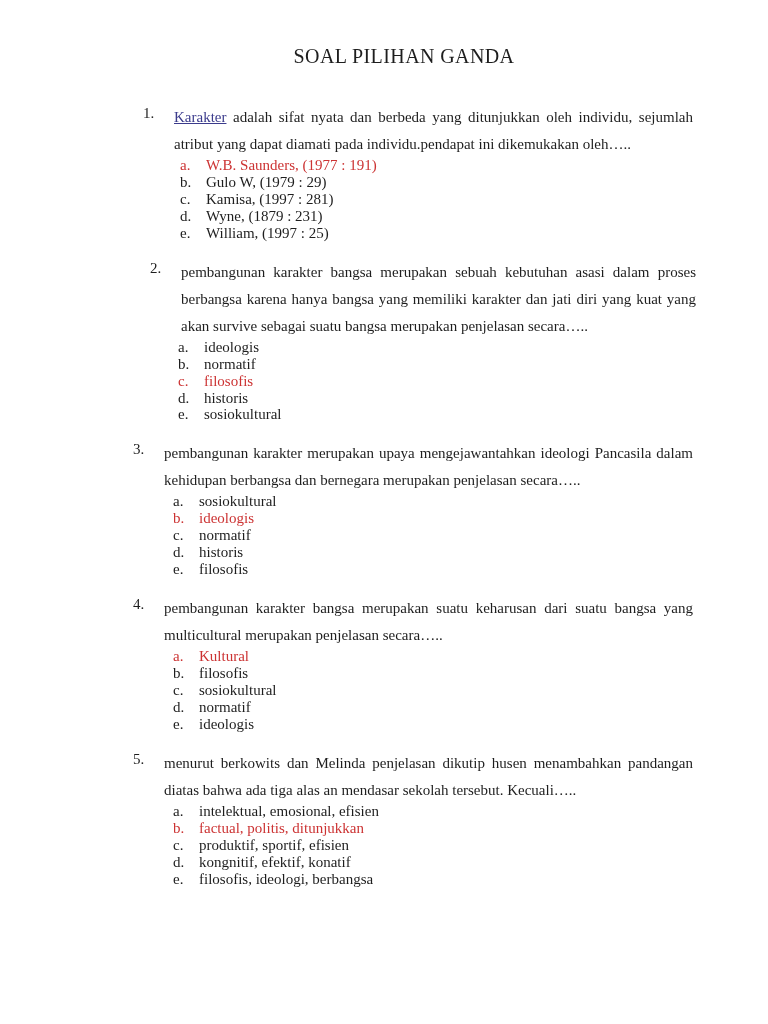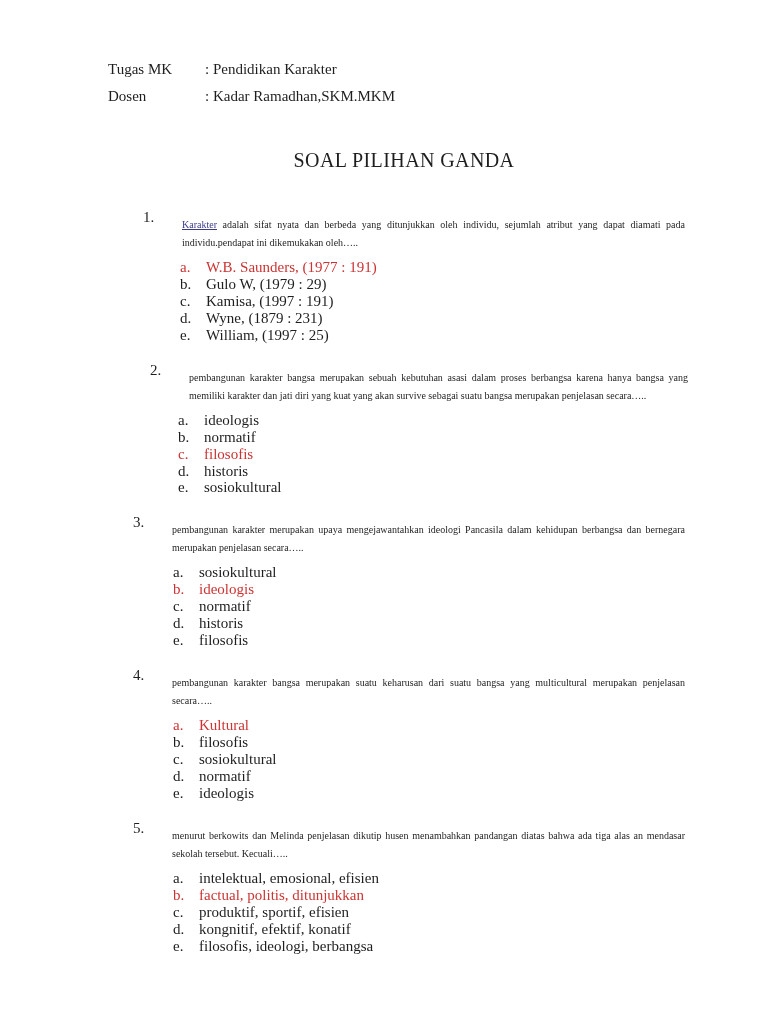--- a/index.html
+++ b/index.html
@@ -51,22 +51,22 @@
   .q { margin-bottom: 13px; }
   .q-row { display: flex; }
   .q-num {
     flex: none;
     width: 27px;
     font-size: 15px;
     line-height: 1.8;
   }
   .q-text {
     flex: 1;
-    margin: 12px;
-    font-size: 10px;
+    margin: 4px;
+    font-size: 15px;
     line-height: 1.8;
     text-align: justify;
   }
   .q-link {
     color: var(--link);
     text-decoration: underline;
   }
   .options {
     list-style: none;
     margin: -5px 0 0 0;
@@ -86,30 +86,20 @@
   .q2 { margin-left: 150px; width: 550px; }
   .q2 .options { padding-left: 28px; }
   .q3, .q4, .q5 { margin-left: 133px; width: 564px; }
   .q3 .options, .q4 .options, .q5 .options { padding-left: 40px; }
 </style>
 </head>
 <body>
 
 <div class="page">
 
-  <div class="doc-header">
-    <div class="hdr-row">
-      <span class="hdr-label">Tugas MK</span>
-      <span class="hdr-value">: Pendidikan Karakter</span>
-    </div>
-    <div class="hdr-row">
-      <span class="hdr-label">Dosen</span>
-      <span class="hdr-value">: Kadar Ramadhan,SKM.MKM</span>
-    </div>
-  </div>
 
   <div class="doc-title">SOAL PILIHAN GANDA</div>
 
   <div class="questions">
 
     <div class="q q1">
       <div class="q-row">
         <span class="q-num">1.</span>
         <p class="q-text"><span class="q-link">Karakter</span><span> adalah sifat nyata dan berbeda yang ditunjukkan oleh individu, sejumlah atribut yang dapat diamati pada individu.pendapat ini dikemukakan oleh…..</span></p>
       </div>
@@ -117,21 +107,21 @@
         <li class="option" data-red="true">
             <span class="opt-letter">a.</span>
             <span class="opt-text">W.B. Saunders, (1977 : 191)</span>
           </li>
         <li class="option">
             <span class="opt-letter">b.</span>
             <span class="opt-text">Gulo W, (1979 : 29)</span>
           </li>
         <li class="option">
             <span class="opt-letter">c.</span>
-            <span class="opt-text">Kamisa, (1997 : 191)</span>
+            <span class="opt-text">Kamisa, (1997 : 281)</span>
           </li>
         <li class="option">
             <span class="opt-letter">d.</span>
             <span class="opt-text">Wyne, (1879 : 231)</span>
           </li>
         <li class="option">
             <span class="opt-letter">e.</span>
             <span class="opt-text">William, (1997 : 25)</span>
           </li>
       </ul>

